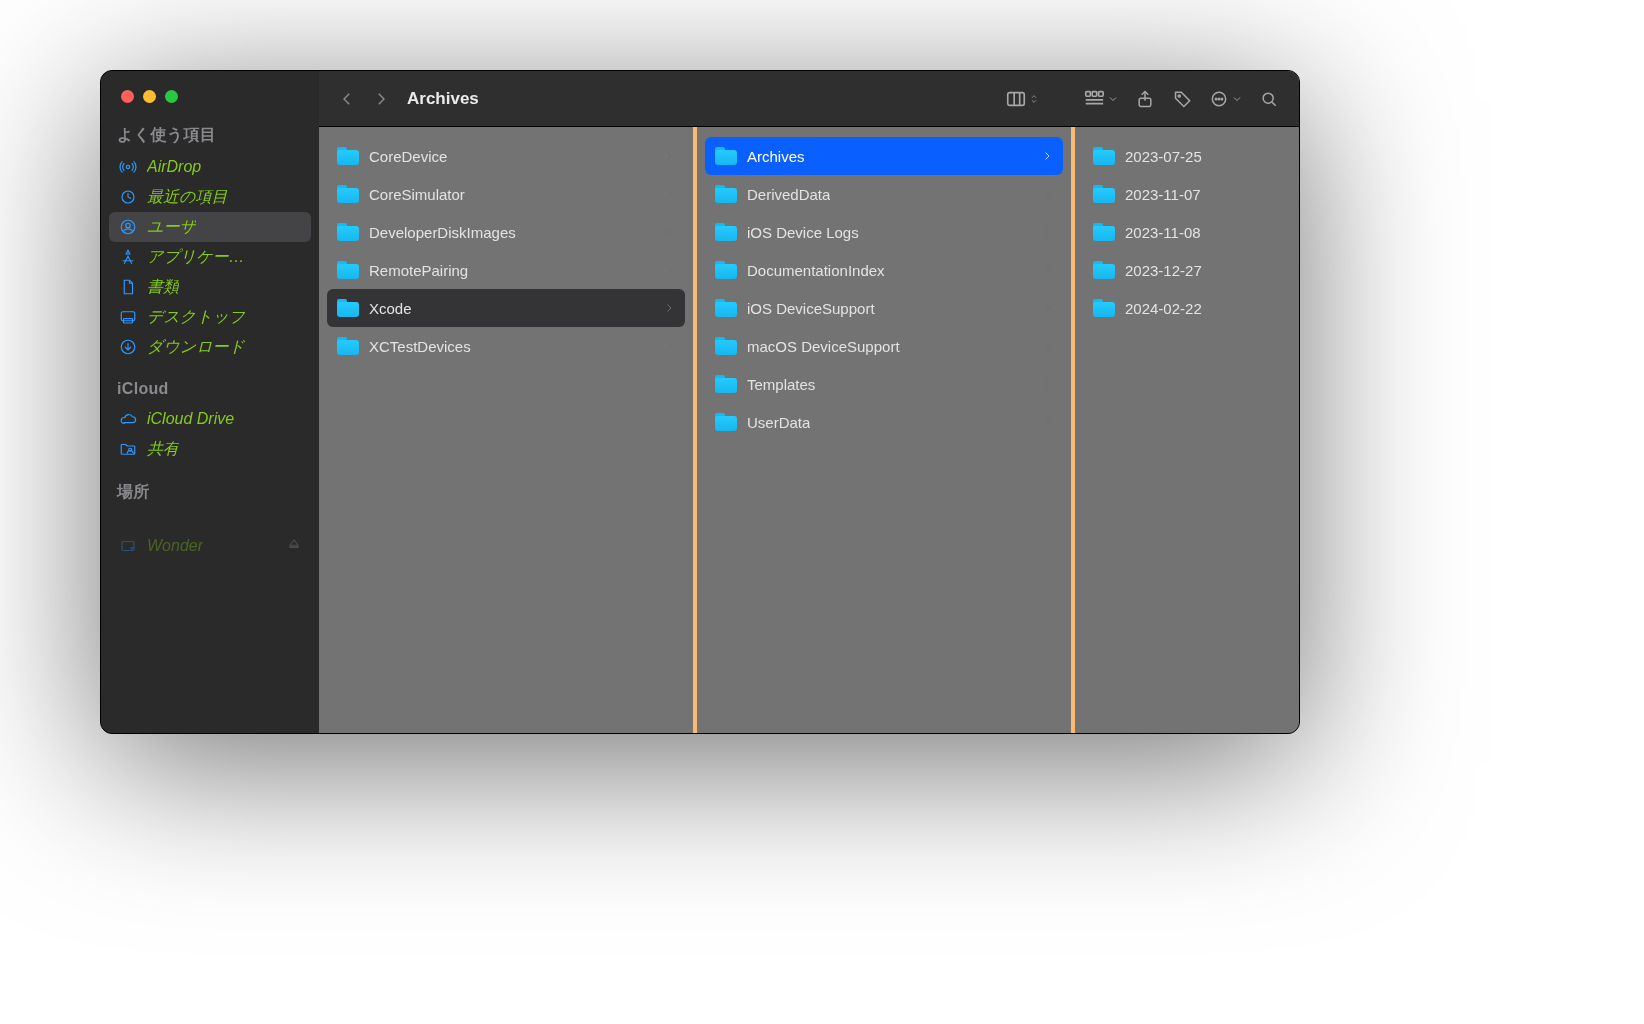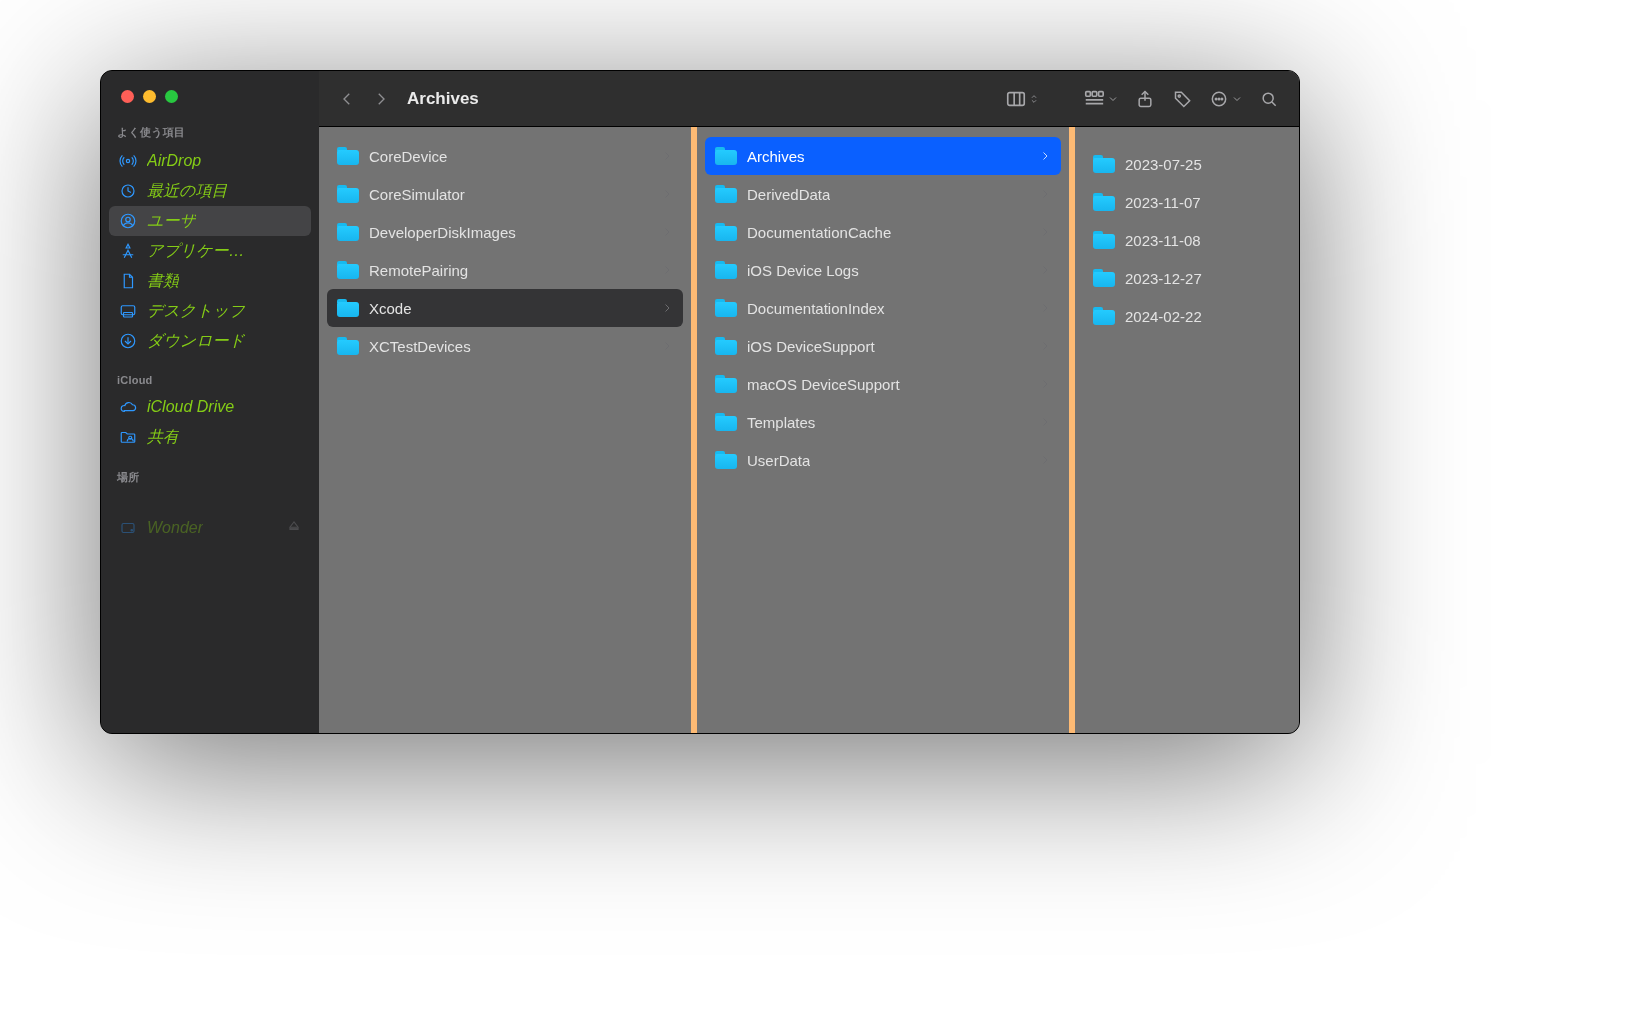--- a/index.html
+++ b/index.html
@@ -43,21 +43,21 @@
     padding: 19px 0 18px 20px;
   }
   .traffic-lights span {
     width: 13px; height: 13px; border-radius: 50%;
   }
   .tl-close { background: #ff5f57; }
   .tl-min   { background: #febc2e; }
   .tl-max   { background: #28c840; }
 
   .sb-section-label {
-    font-size: 11px;
+    font-size: 16px;
     color: #8a8a8e;
     font-weight: 600;
     padding: 4px 0 4px 16px;
     letter-spacing: .02em;
   }
   .sb-items { padding: 2px 8px 14px 8px; }
   .sb-item {
     display: flex;
     align-items: center;
     gap: 10px;
@@ -126,25 +126,25 @@
   }
 
   
   .columns {
     flex: 1;
     display: flex;
     overflow: hidden;
   }
   .col {
     width: 378px;
-    border-right: 6px solid #fdba74;
+    border-right: 4px solid #fdba74;
     padding: 10px 8px;
     overflow-y: auto;
   }
-  .col:last-child { border-right: none; flex: none; width: 224px; margin-top: 8px; }
+  .col:last-child { border-right: none; flex: none; width: 224px; }
   .row {
     display: flex;
     align-items: center;
     height: 38px;
     padding: 0 10px;
     border-radius: 6px;
     color: #e3e3e3;
     font-size: 15px;
     cursor: pointer;
     gap: 10px;
@@ -446,29 +446,20 @@
               <span class="folder-icon"></span>
               <span class="name">DerivedData</span>
               <span class="chev">
                 <svg viewBox="0 0 24 24" width="12" height="12" stroke="currentColor" fill="none" stroke-width="2">
                   <polyline points="9 5 16 12 9 19"></polyline>
                 </svg>
               </span>
             </div>
             <div class="row">
               <span class="folder-icon"></span>
-              <span class="name">DocumentationCache</span>
-              <span class="chev">
-                <svg viewBox="0 0 24 24" width="12" height="12" stroke="currentColor" fill="none" stroke-width="2">
-                  <polyline points="9 5 16 12 9 19"></polyline>
-                </svg>
-              </span>
-            </div>
-            <div class="row">
-              <span class="folder-icon"></span>
               <span class="name">iOS Device Logs</span>
               <span class="chev">
                 <svg viewBox="0 0 24 24" width="12" height="12" stroke="currentColor" fill="none" stroke-width="2">
                   <polyline points="9 5 16 12 9 19"></polyline>
                 </svg>
               </span>
             </div>
             <div class="row">
               <span class="folder-icon"></span>
               <span class="name">DocumentationIndex</span>

